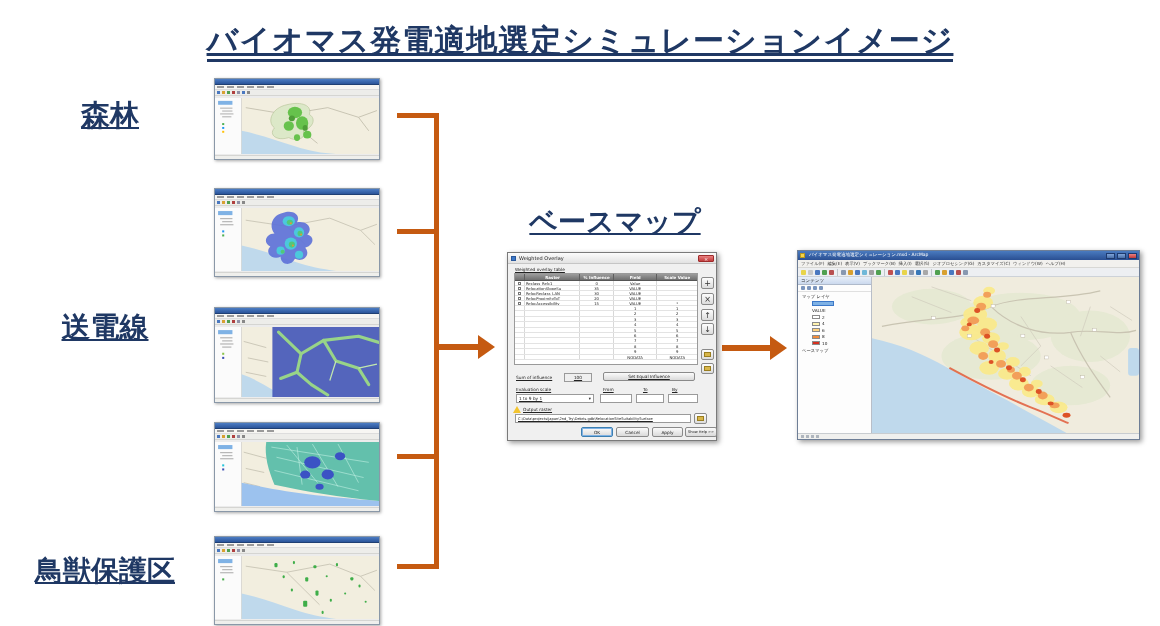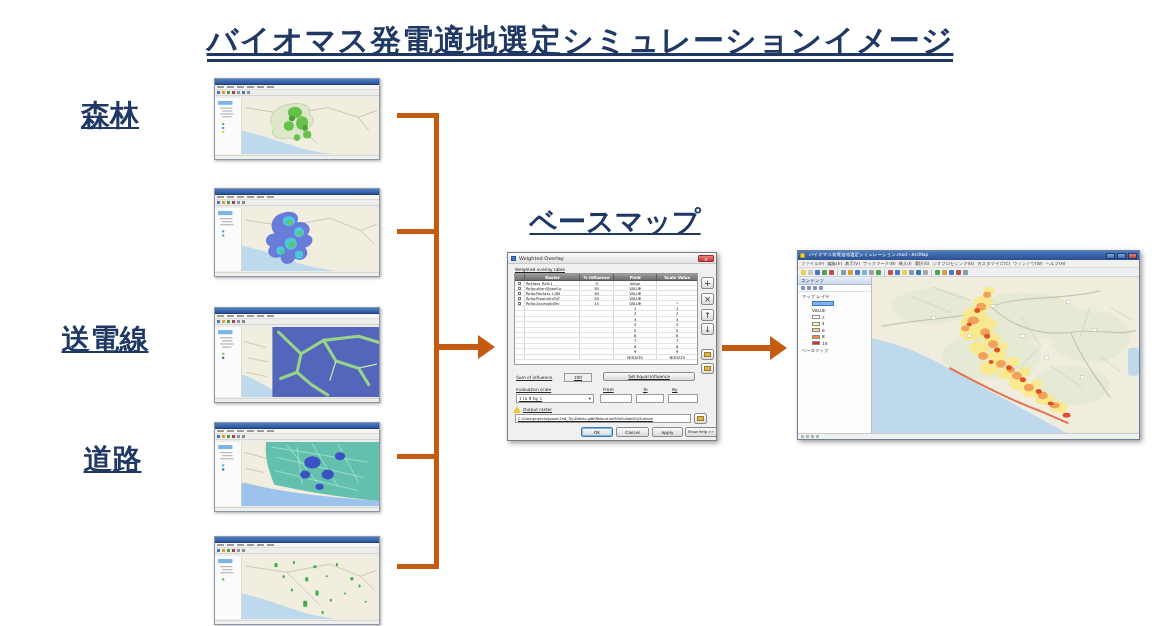--- a/index.html
+++ b/index.html
@@ -82,22 +82,22 @@
   .am-map{position:absolute;left:74px;top:26px;right:0;bottom:6px;}
 </style>
 </head>
 <body>
 
 <div id="stage">
 
   <div class="abs navy diagram-title center" style="left:160px;top:20px;width:840px;"><span>バイオマス発電適地選定シミュレーションイメージ</span></div>
 
   <div class="abs navy layer-label center" style="left:40px;top:96px;width:140px;">森林</div>
-  <div class="abs navy layer-label center" style="left:25px;top:320px;width:160px;">送電線</div>
-  <div class="abs navy layer-label center" style="left:40px;top:440px;width:145px;">道路</div>
+  <div class="abs navy layer-label center" style="left:25px;top:308px;width:160px;">送電線</div>
+  <div class="abs navy layer-label center" style="left:15px;top:552px;width:180px;font-size:28px;">鳥獣保護区</div>
 
   <div class="abs thumb" style="left:214px;top:78px;width:166px;height:82px;">
     <div class="thumb-titlebar"></div>
     <div class="thumb-menustrip">
         <i></i>
         <i></i>
         <i></i>
         <i></i>
         <i></i>
         <i></i>

